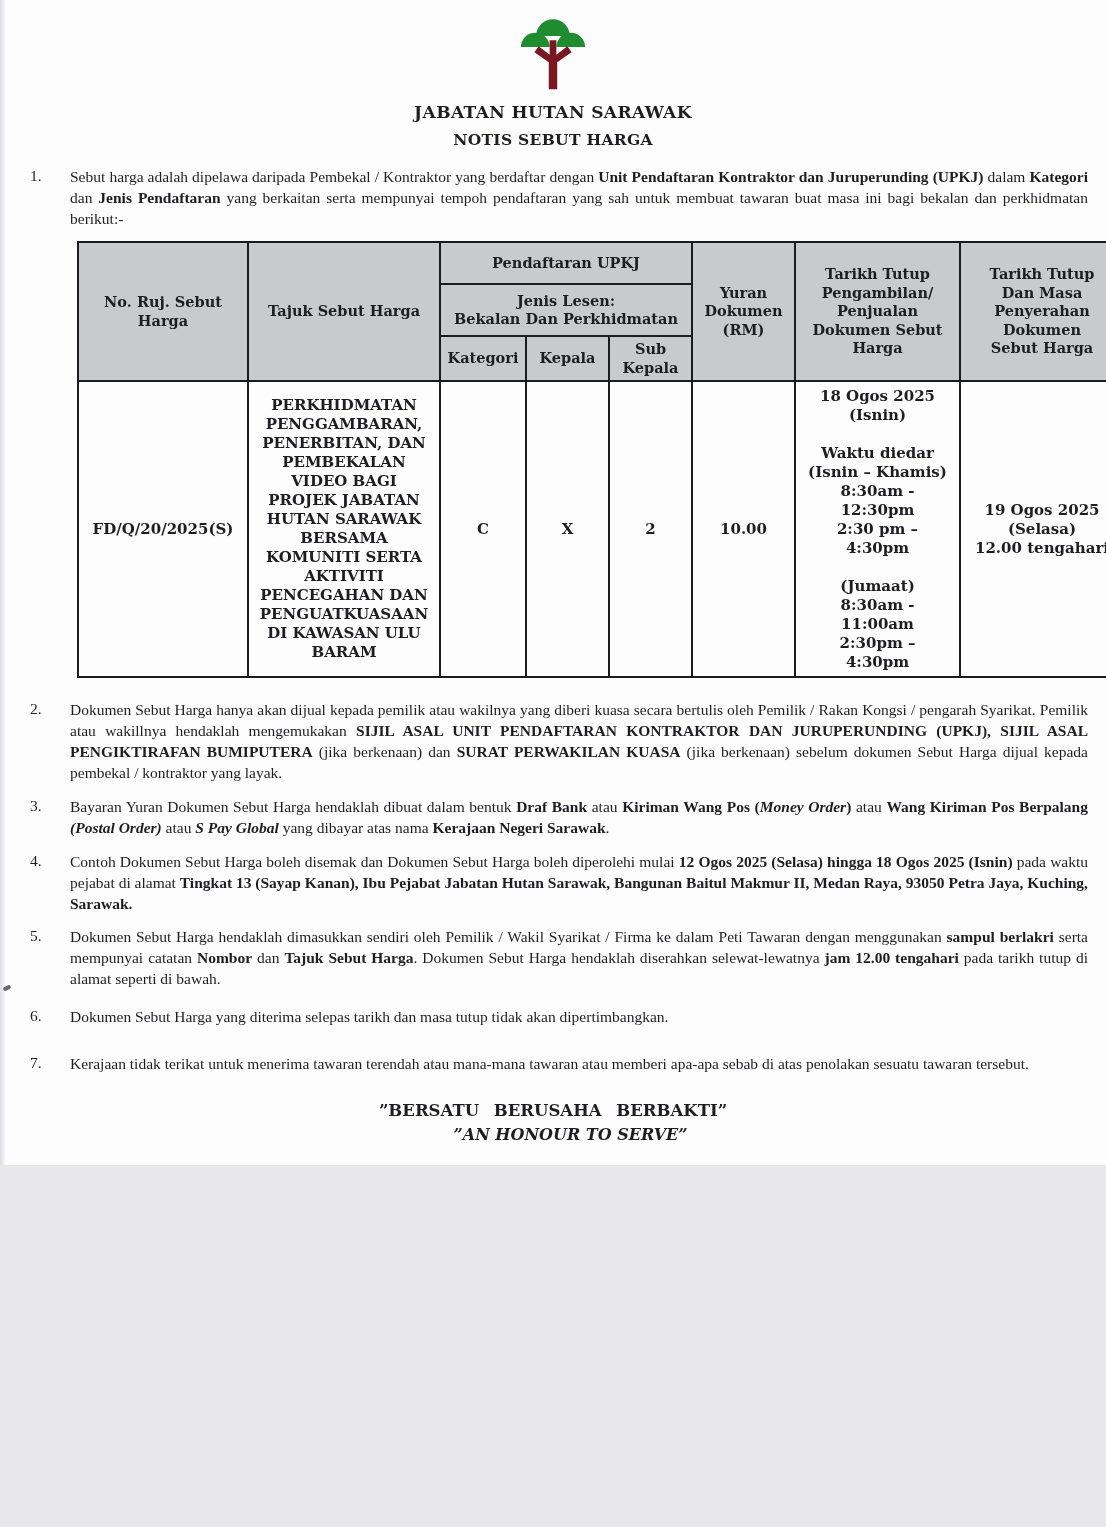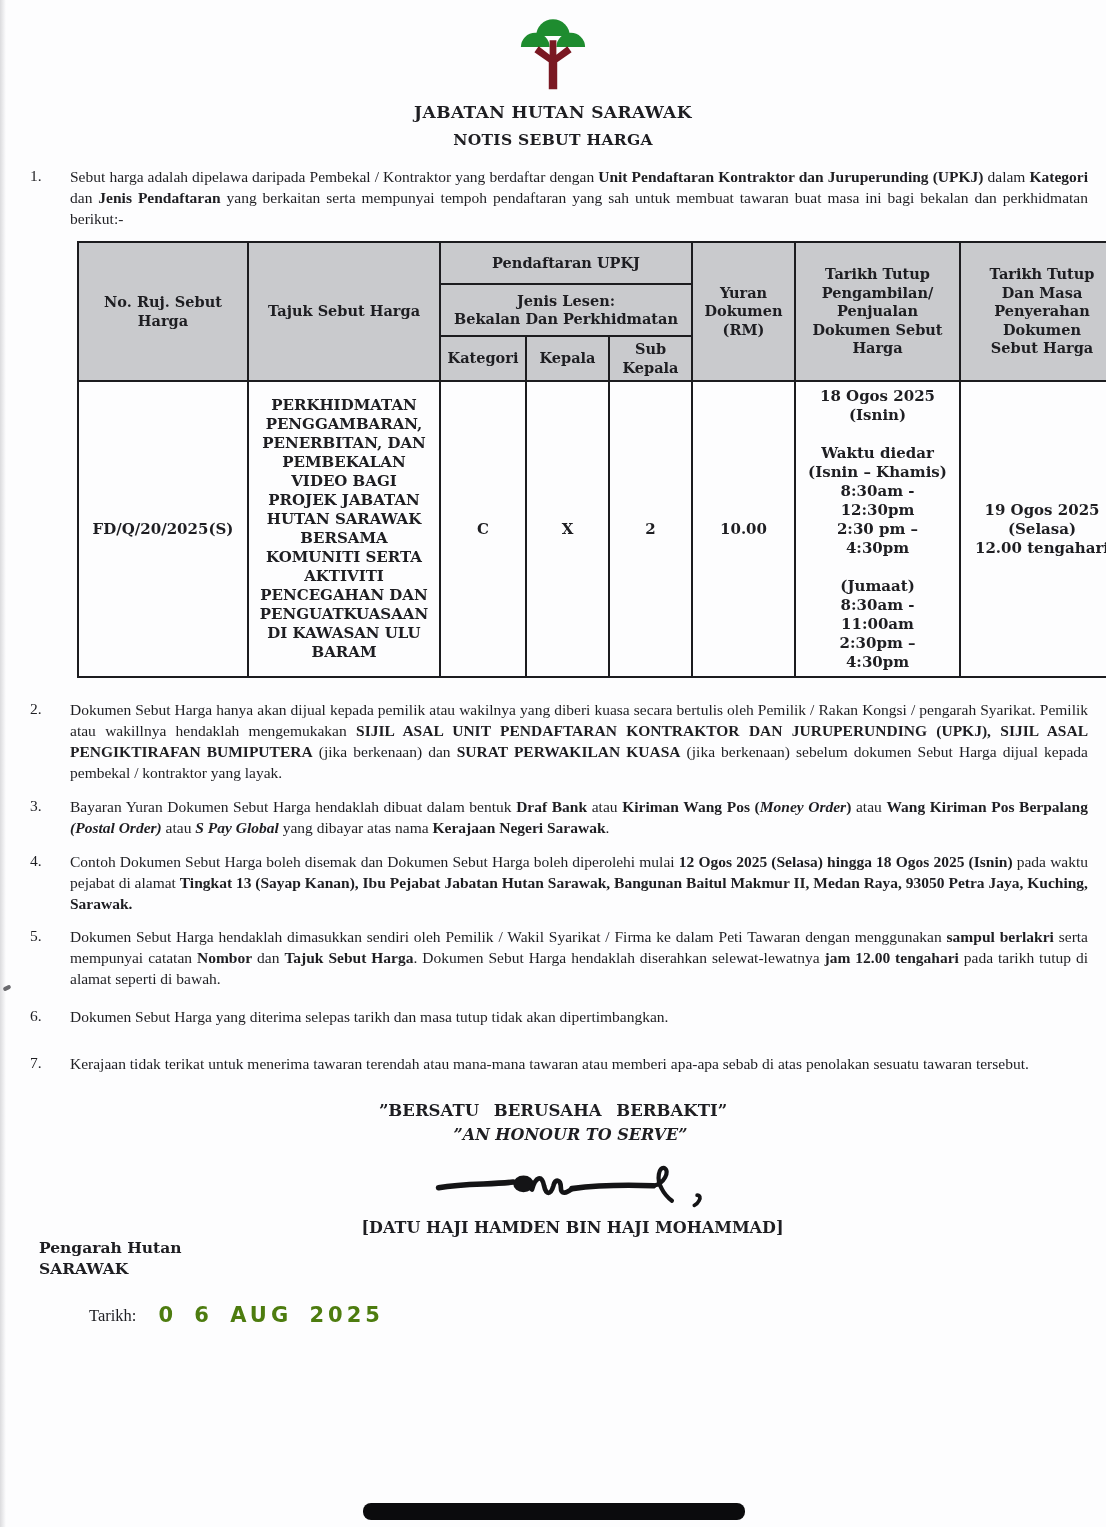--- a/index.html
+++ b/index.html
@@ -1,18 +1,18 @@
 <!DOCTYPE html>
 <html><head>
 <meta charset="utf-8">
 <style>
   html,body{margin:0;padding:0;background:#e8e8ea;}
   .page{
     position:relative;
-    width:1106px;height:1527px;
+    width:1106px;height:1165px;
     margin:0 auto;
     background:#fdfdfe;
     font-family:"Liberation Serif", serif;
     color:#1e1e22;
     overflow:hidden;
   }
   .edge-shade{position:absolute;left:0;top:0;width:6px;height:100%;
     background:linear-gradient(to right,#d3d3d6,rgba(255,255,255,0));opacity:.8;}
   .stray-mark{position:absolute;left:3px;top:986px;width:8px;height:4px;background:#6a6a6e;
     border-radius:2px;transform:rotate(-25deg);}

